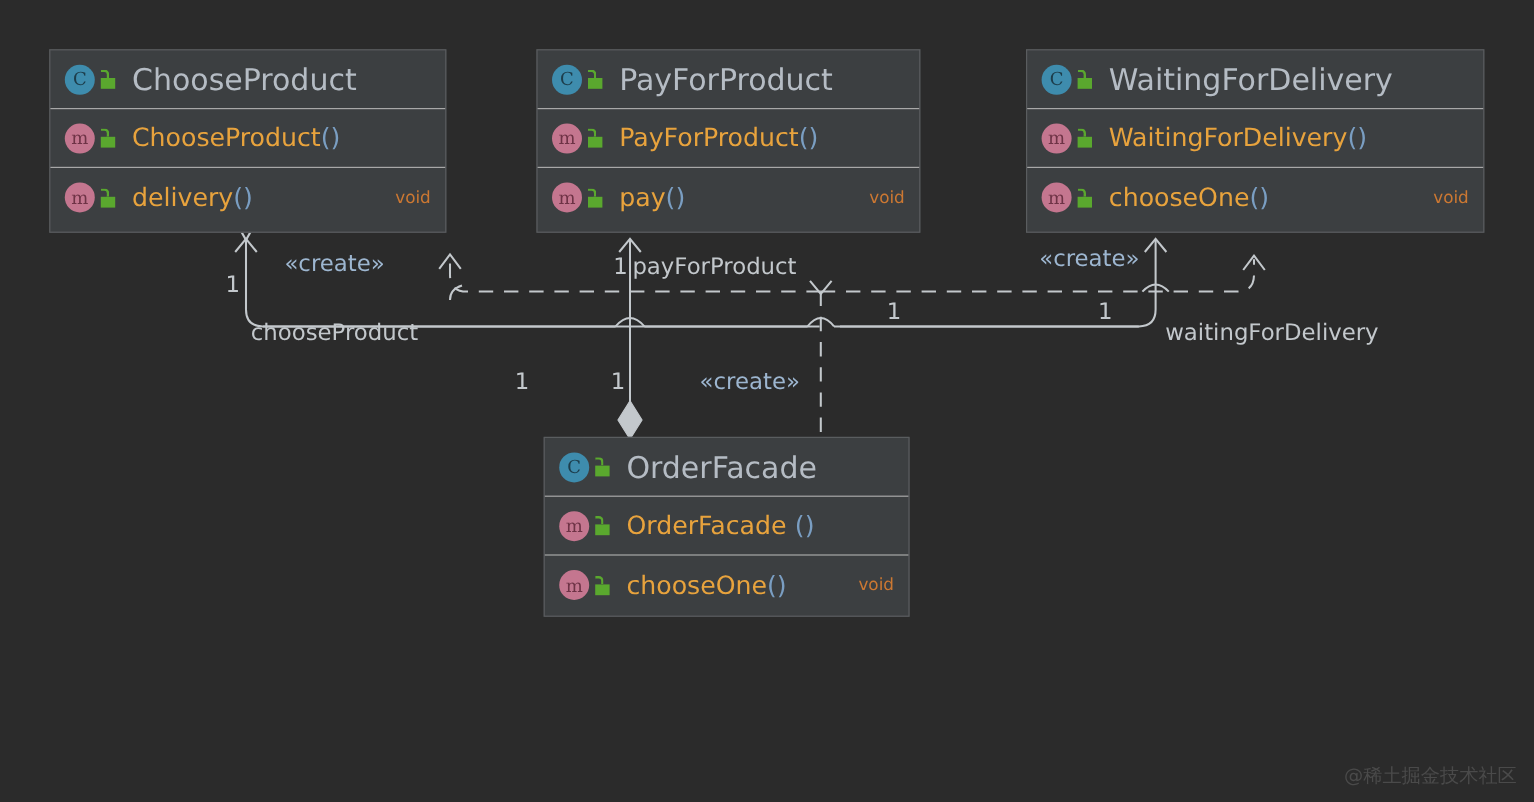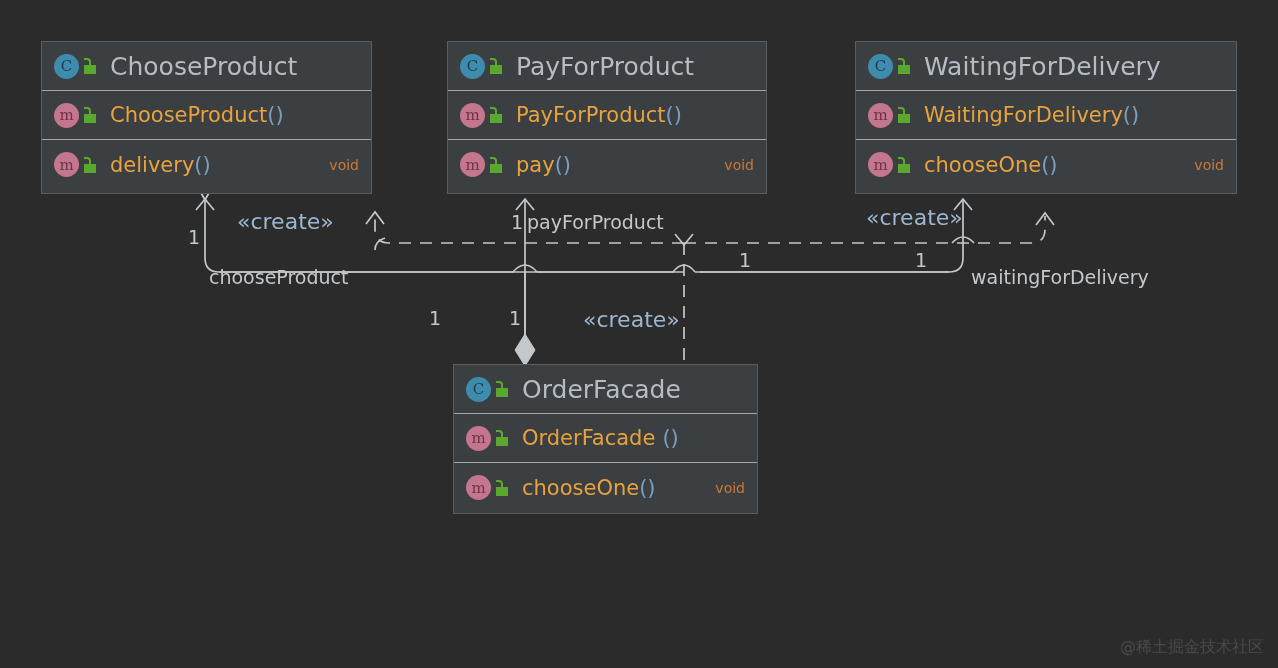--- a/index.html
+++ b/index.html
@@ -114,21 +114,21 @@
     color: #c3c8cc;
     white-space: nowrap;
     z-index: 4;
   }
   .edge-label.mult {
     font-size: 19px;
     color: #c3c8cc;
   }
   .edge-label.stereo {
     color: #9db6d0;
-    font-size: 22px;
+    font-size: 19px;
   }
 
   
   .watermark {
     position: absolute;
     right: 14px;
     bottom: 10px;
     font-size: 16px;
     color: #4a4a4a;
     white-space: nowrap;

